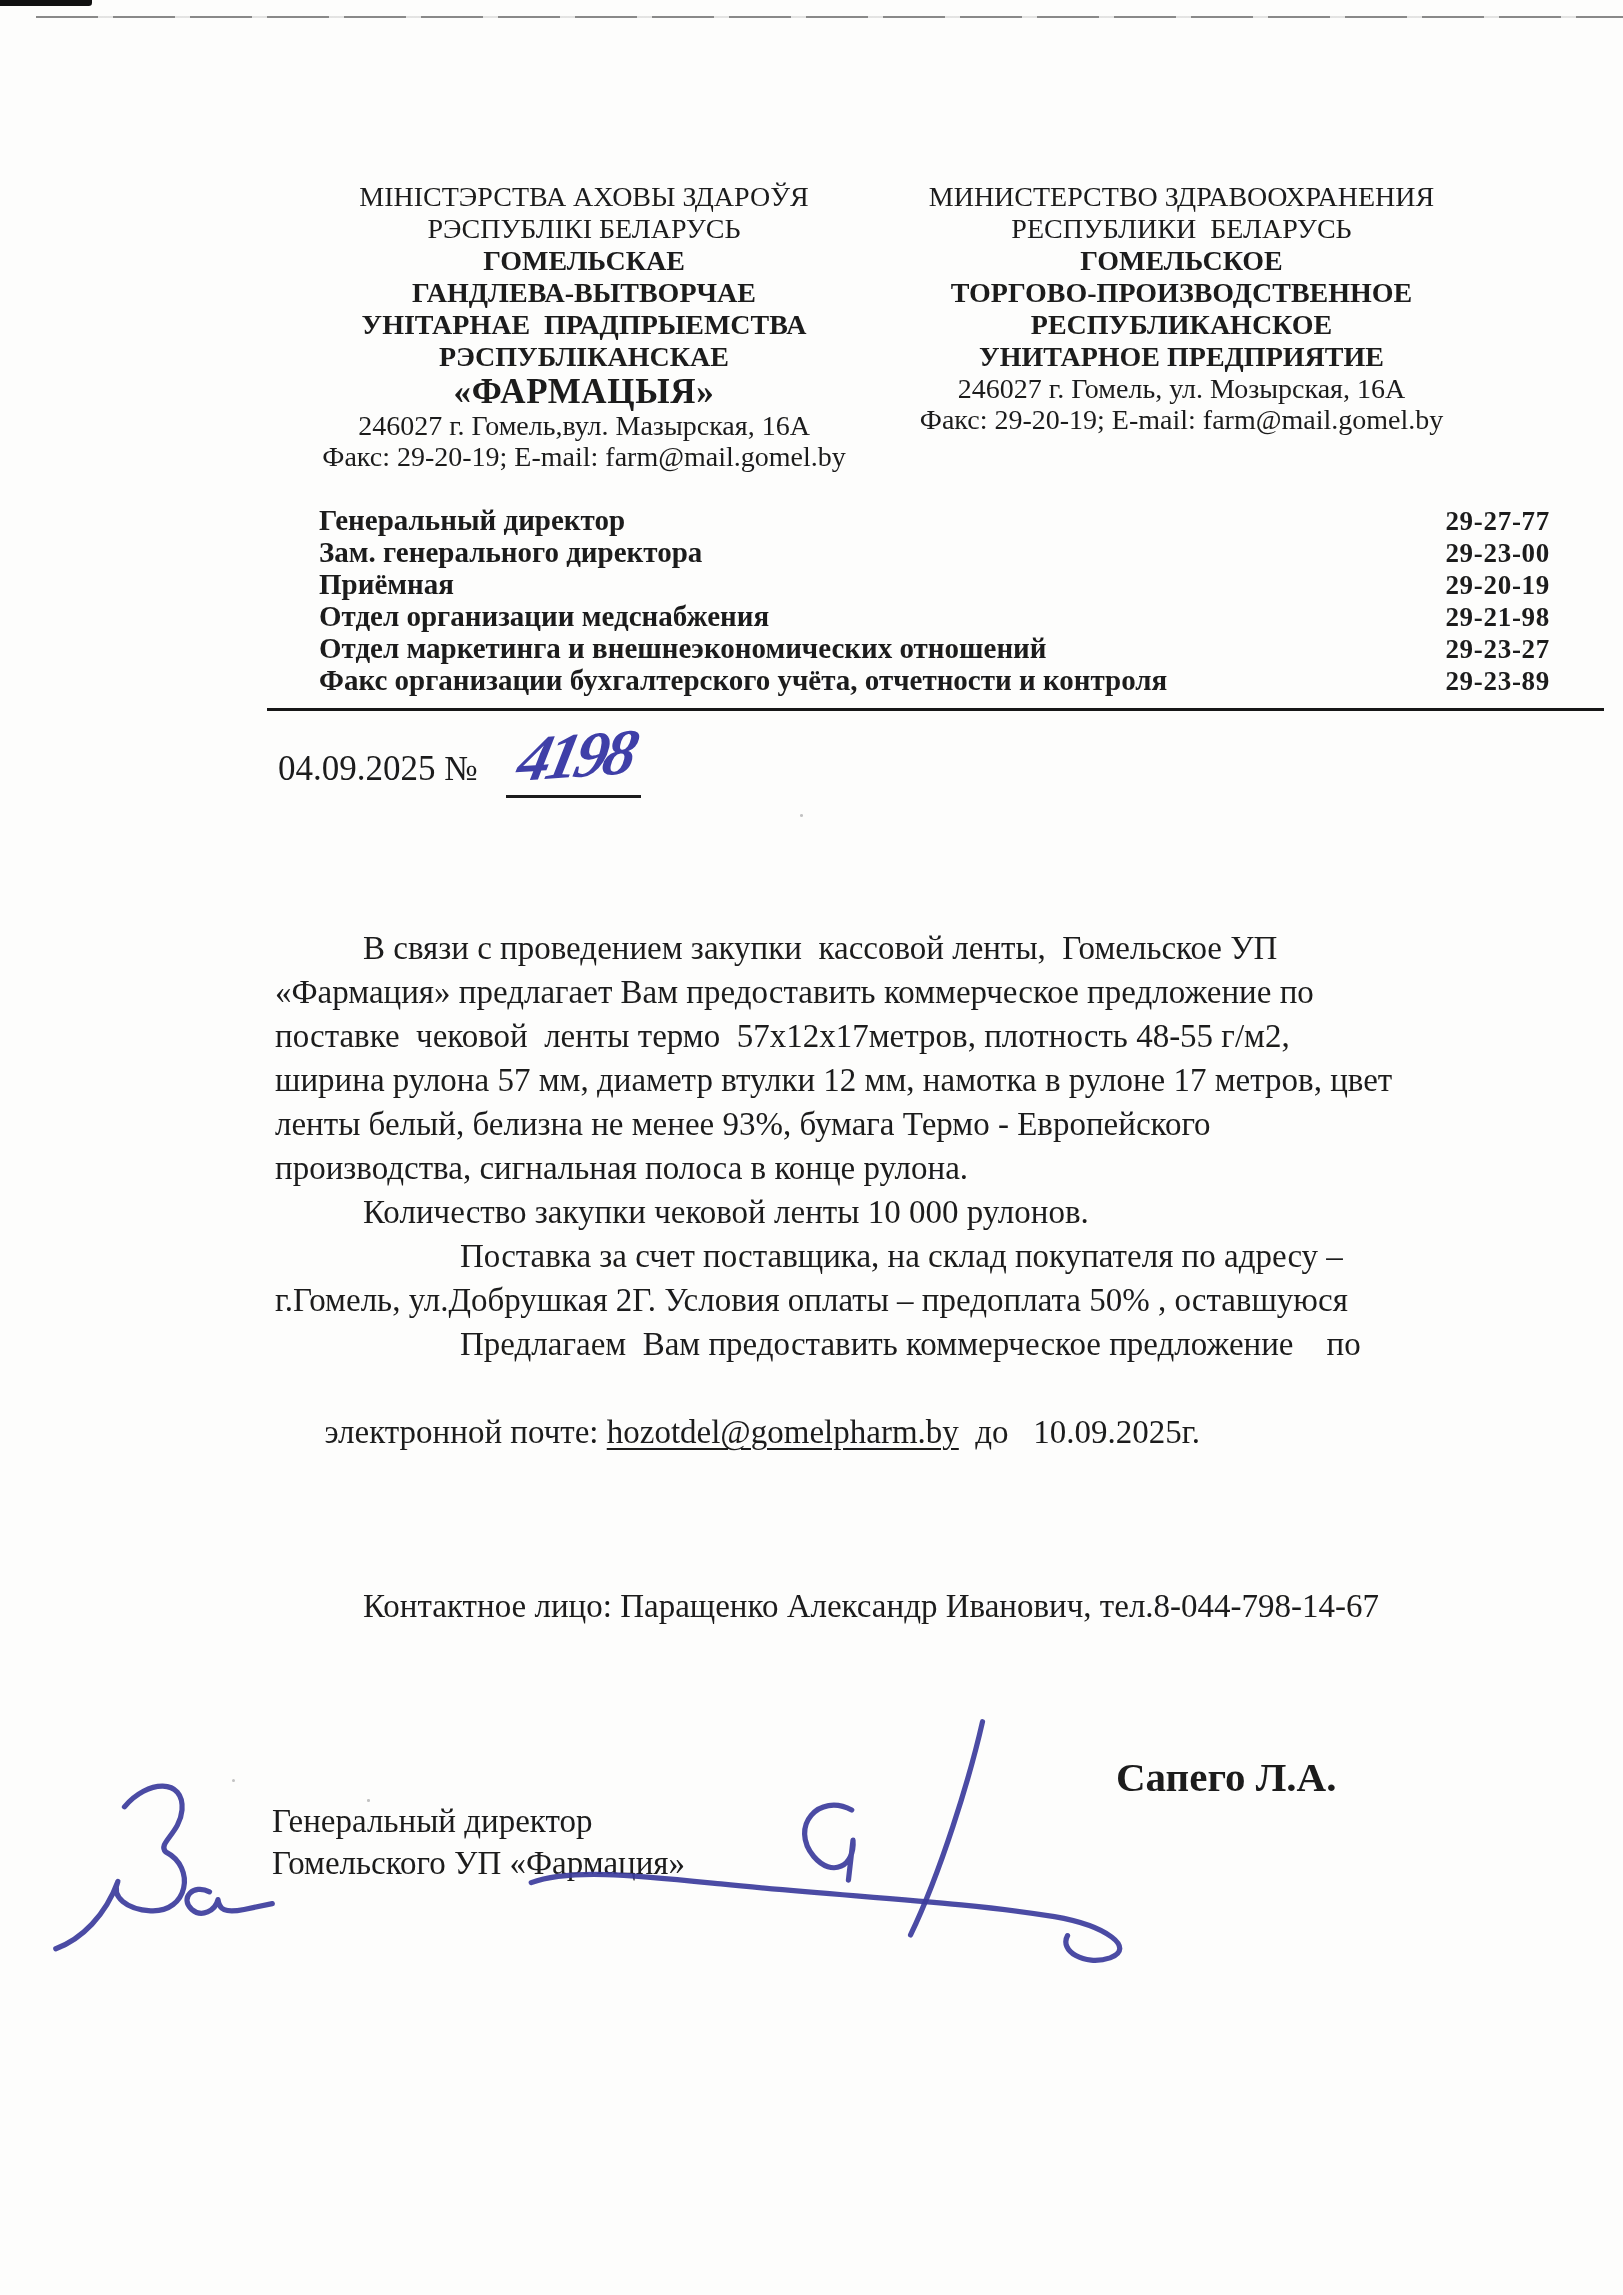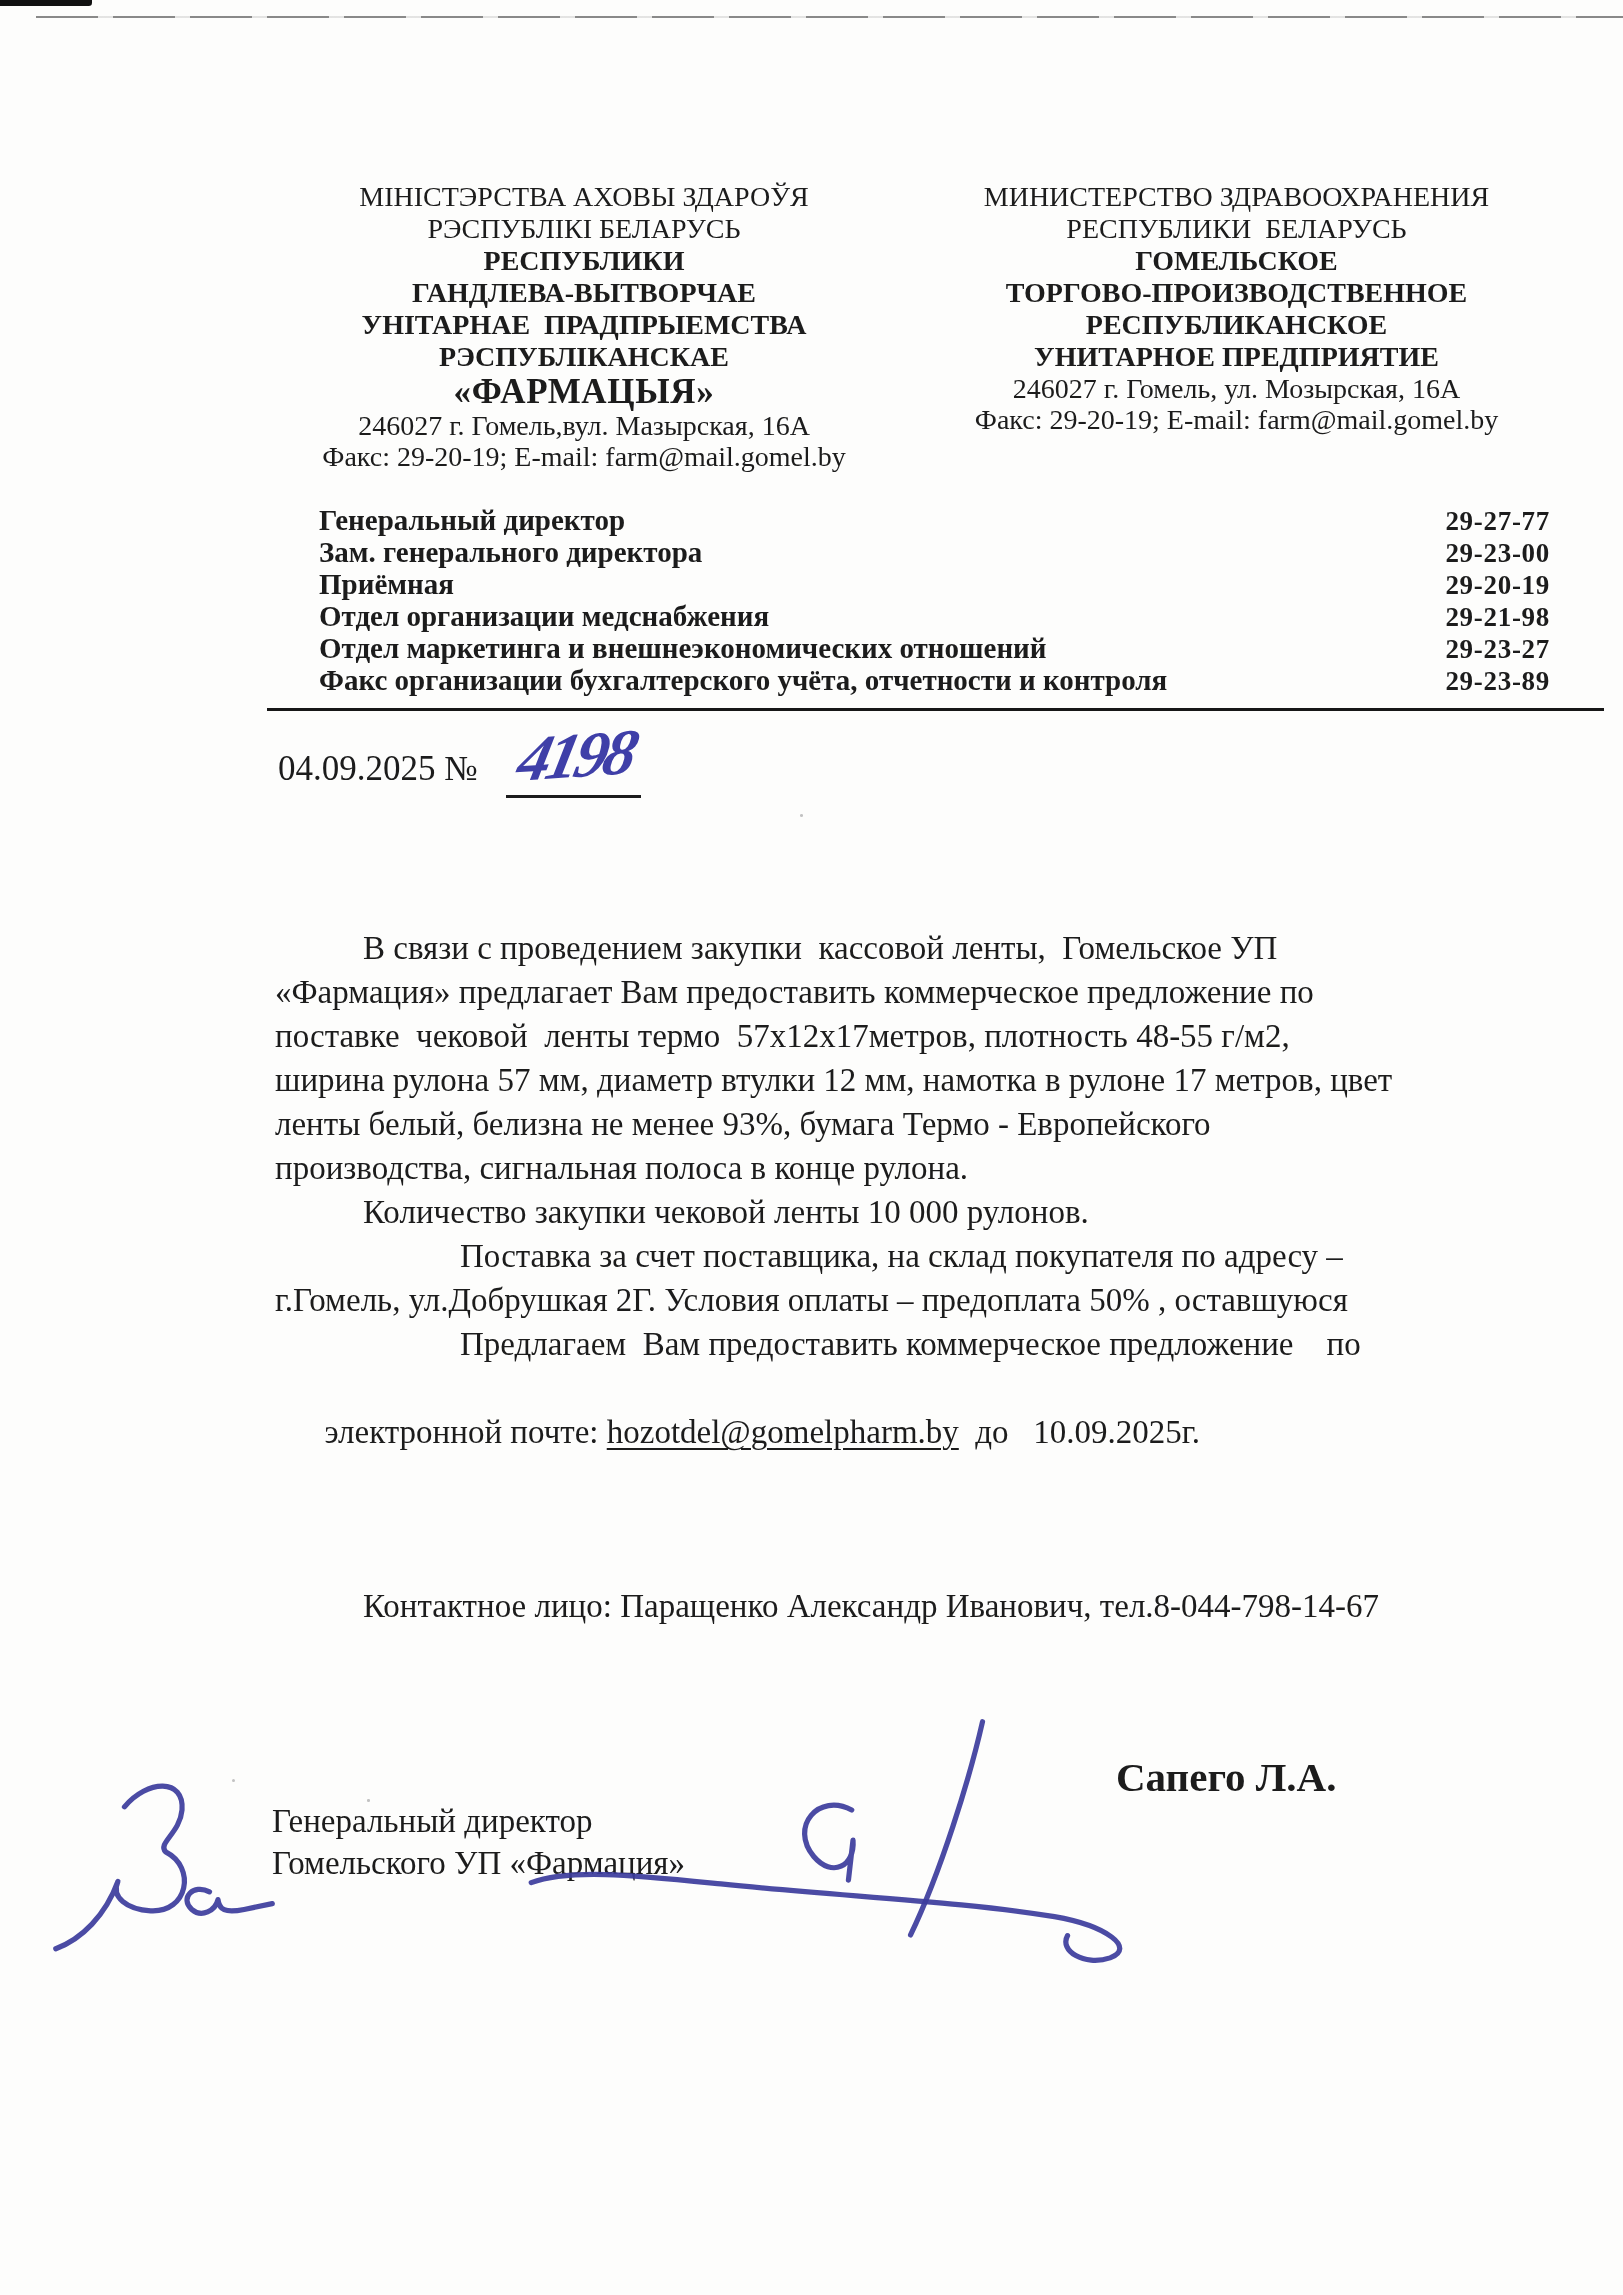--- a/index.html
+++ b/index.html
@@ -15,21 +15,21 @@
   .edge-blob { left:0; top:0; width:92px; height:5.9px; background:#111; border-radius:0 0 3.3px 0; }
   .edge-hairline {
     left:36px; top:15.7px; width:1587px; height:2px; opacity:.6;
     background:repeating-linear-gradient(90deg,#3c3c3c 0 62px, rgba(60,60,60,.22) 62px 77px);
   }
   .speck { border-radius:50%; background:#c2c2c2; }
 
   
   .lh-col { text-align:center; }
   .lh-left  { left:288px;  top:181px; width:592px; }
-  .lh-right { left:929px; top:181px; width:615px; }
+  .lh-right { left:874px; top:181px; width:615px; }
   .lh-line { font-size:28px; line-height:32px; white-space:pre; }
   .lh-bold { font-weight:bold; }
   .lh-name { font-size:35px; line-height:37px; font-weight:bold; letter-spacing:0.7px; }
   .lh-small { font-size:28px; line-height:31px; white-space:pre; }
 
   
   .phones { left:319px; top:504px; width:1231px; }
   .phone-row { display:flex; justify-content:space-between; align-items:baseline; height:32px; }
   .phone-label { font-weight:bold; font-size:29px; line-height:32px; white-space:pre; }
   .phone-number { font-weight:bold; font-size:27px; line-height:32px; letter-spacing:0.7px; }
@@ -69,21 +69,21 @@
 
   <div class="abs edge-blob"></div>
   <div class="abs edge-hairline"></div>
   <div class="abs speck" style="left:232px; top:1779px; width:3.3px; height:3.3px;"></div>
   <div class="abs speck" style="left:367px; top:1799px; width:2.6px; height:2.6px;"></div>
   <div class="abs speck" style="left:800px; top:814px; width:3.3px; height:2.6px;"></div>
 
   <div class="abs lh-col lh-left">
     <div class="lh-line">МІНІСТЭРСТВА АХОВЫ ЗДАРОЎЯ</div>
     <div class="lh-line">РЭСПУБЛІКІ БЕЛАРУСЬ</div>
-    <div class="lh-line lh-bold">РЕСПУБЛИКИ</div>
+    <div class="lh-line lh-bold">ГОМЕЛЬСКАЕ</div>
     <div class="lh-line lh-bold">ГАНДЛЕВА-ВЫТВОРЧАЕ</div>
     <div class="lh-line lh-bold">УНІТАРНАЕ  ПРАДПРЫЕМСТВА</div>
     <div class="lh-line lh-bold">РЭСПУБЛІКАНСКАЕ</div>
     <div class="lh-name">«ФАРМАЦЫЯ»</div>
     <div class="lh-small">246027 г. Гомель,вул. Мазырская, 16А</div>
     <div class="lh-small">Факс: 29-20-19; E-mail: farm@mail.gomel.by</div>
   </div>
 
   <div class="abs lh-col lh-right">
     <div class="lh-line">МИНИСТЕРСТВО ЗДРАВООХРАНЕНИЯ</div>

